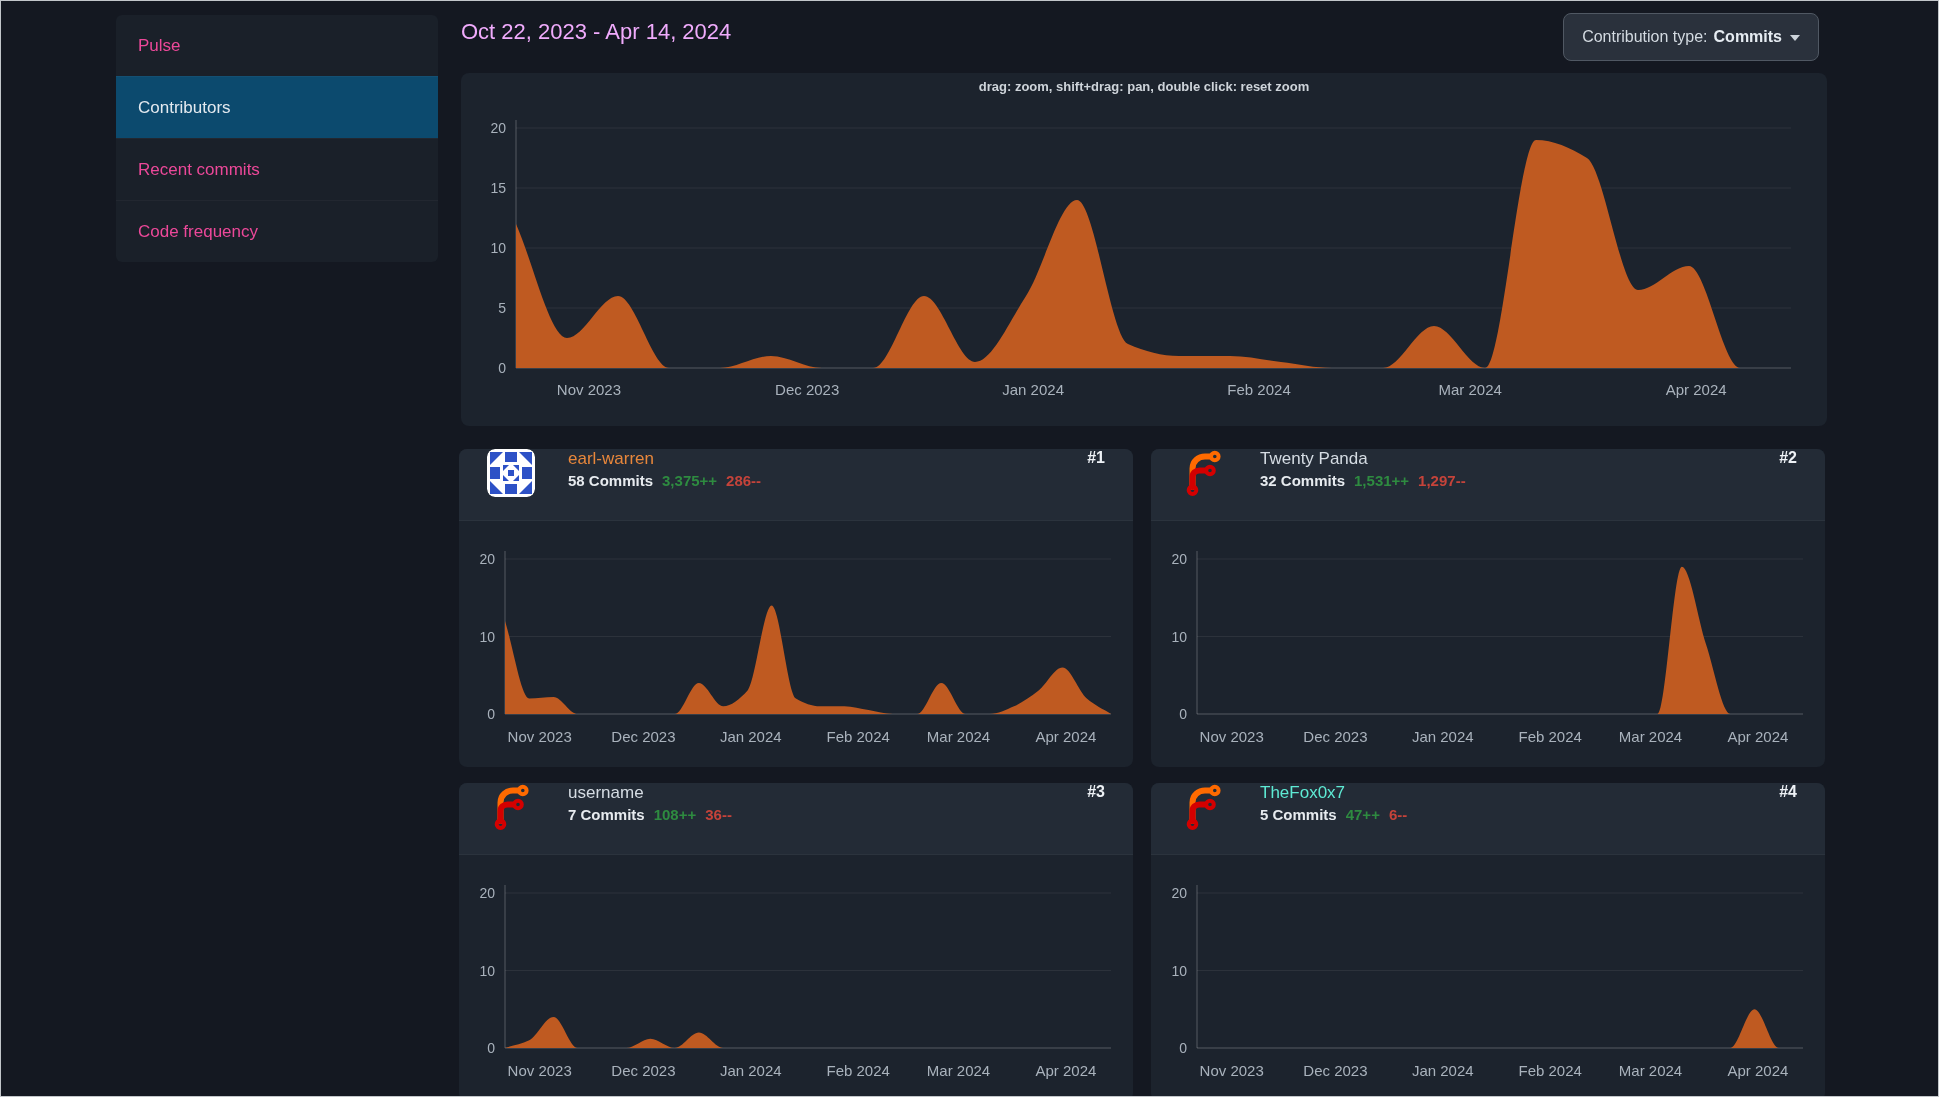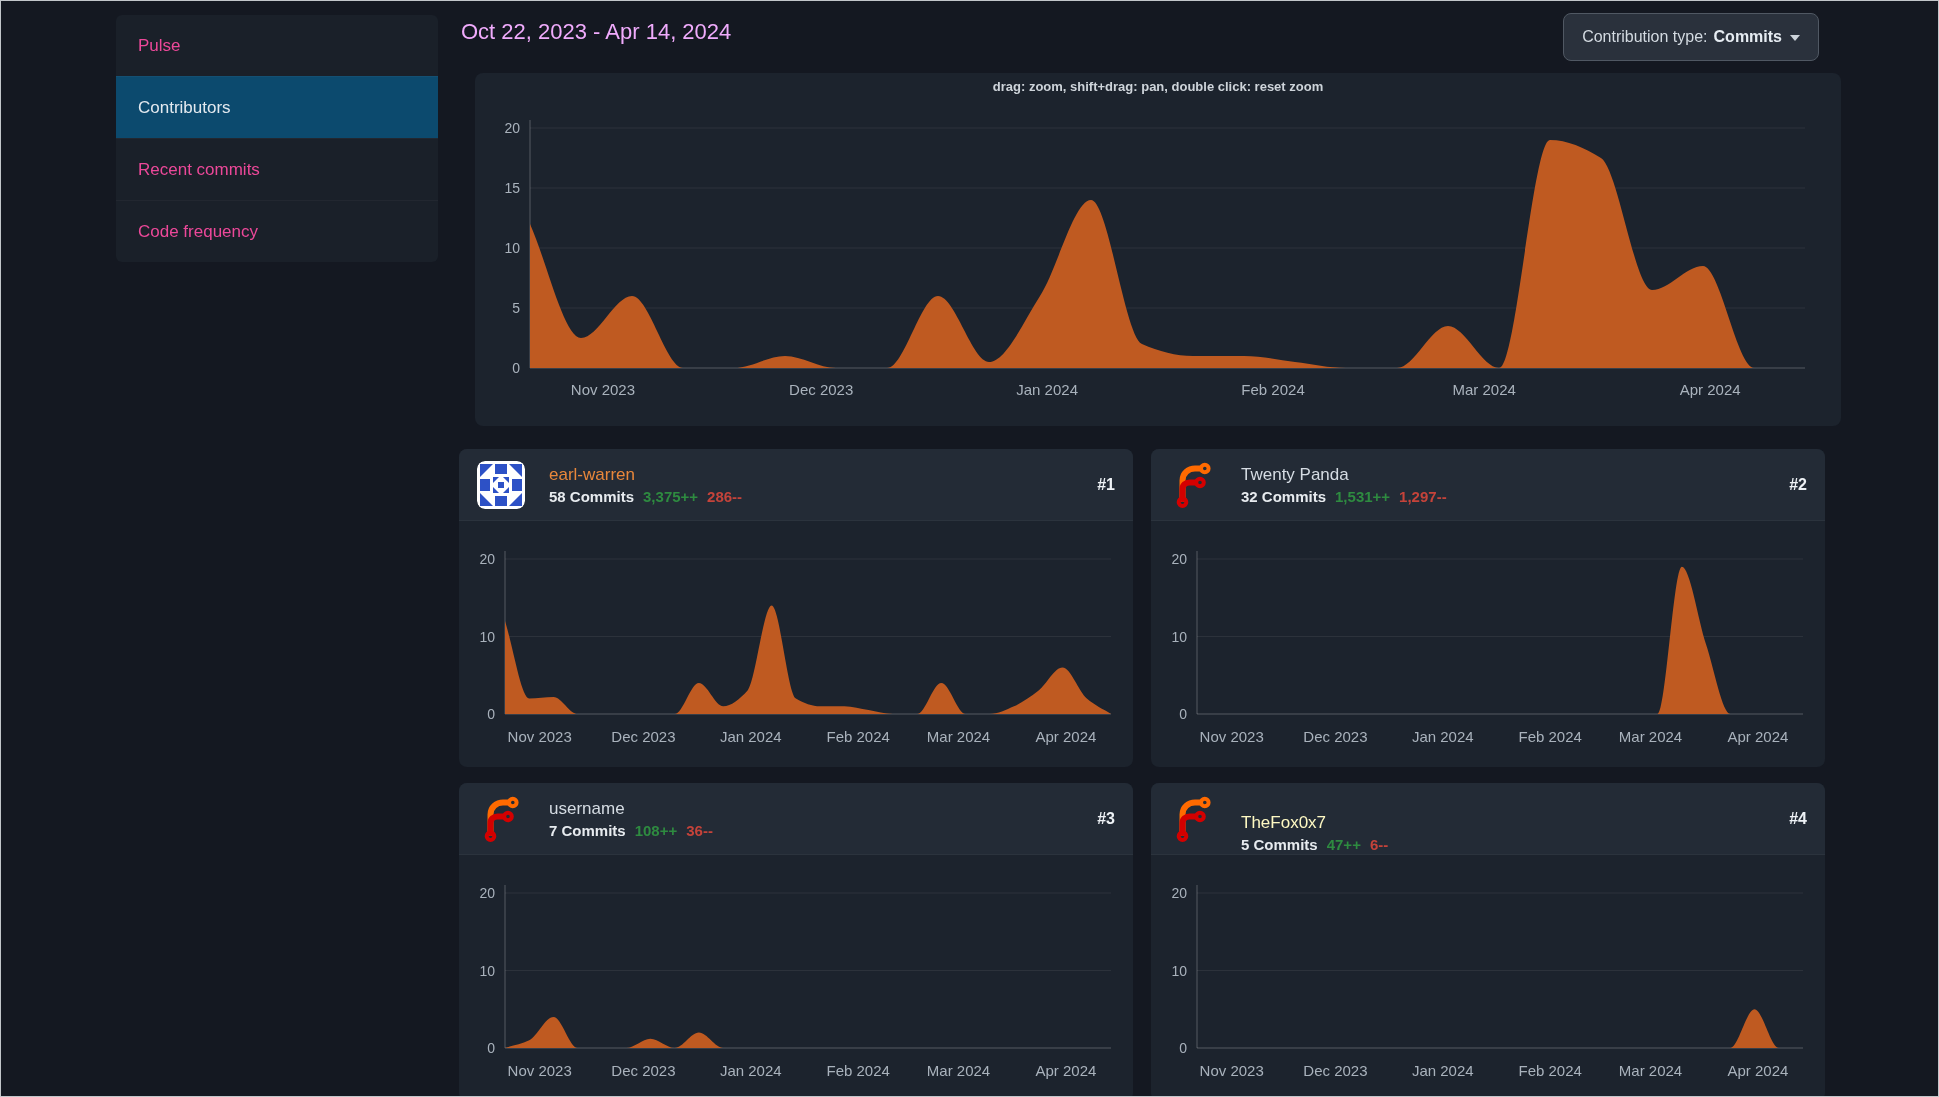--- a/index.html
+++ b/index.html
@@ -16,27 +16,27 @@
   
   .date-heading{position:absolute;left:460px;top:18px;font-size:22px;color:#f0abfc}
   .type-btn{position:absolute;top:12px;right:119px;height:48px;padding:16px 18px;
     background:#2a313c;border:1px solid #505863;border-radius:8px;color:#d3dae1;
     font-size:16px;font-family:inherit;display:flex;align-items:center;cursor:pointer}
   .type-btn .lbl{margin-right:6px}
   .type-btn b{font-weight:700;color:#e6ecf2}
   .caret{width:0;height:0;border:5px solid transparent;border-top:6px solid #cdd4db;margin-left:8px;margin-top:6px}
   
   .panel{position:absolute;background:#1c232d;border-radius:8px}
-  .overview{left:474px;top:72px;width:1366px;height:353px}
+  .overview{left:460px;top:72px;width:1366px;height:353px}
   .hint{text-align:center;padding-top:6px;height:16px;font-size:13px;font-weight:700;color:#ced4da}
   
   .card{position:absolute;width:674px;height:318px;background:#1c232d;border-radius:8px;overflow:hidden}
   .c1{left:458px;top:448px}.c2{left:1150px;top:448px}.c3{left:458px;top:782px}.c4{left:1150px;top:782px}
-  .card-head{height:72px;background:#232b36;display:flex;align-items:center;gap:24px;
-    padding:0 18px;box-sizing:border-box;border-bottom:1px solid rgba(255,255,255,0.04)}
+  .card-head{height:72px;background:#232b36;display:flex;align-items:flex-start;gap:33px;
+    padding:0 28px;box-sizing:border-box;border-bottom:1px solid rgba(255,255,255,0.04)}
   .avatar{width:48px;height:48px;border-radius:8px;flex:0 0 auto;overflow:hidden}
   .avatar svg{display:block}
   .who{display:flex;flex-direction:column;gap:3px}
   .uname{font-size:17px;text-decoration:none;color:#d5dce3}
   .stats{font-size:15px;font-weight:700;color:#e7ebef;display:flex;gap:9px;white-space:nowrap}
   .stats .add{color:#2e8b40}
   .stats .del{color:#c5433a}
   .rank{margin-left:auto;font-size:16px;font-weight:700;color:#eef2f6}
   svg.chart{display:block}
   svg .tick{fill:#a9b2bc;font-size:14px}
@@ -223,21 +223,21 @@
           <g fill="none" stroke-linecap="round">
             <path d="M13.5 38 V19.5 C13.5 12 19.5 7.5 26 7.5 H31" stroke="#ff6a00" stroke-width="6"></path>
             <circle cx="35.8" cy="7.5" r="3.8" stroke="#ff6a00" stroke-width="4"></circle>
             <path d="M13.5 38 V28 C13.5 24 16.5 21.5 20.5 21.5 H26" stroke="#d40000" stroke-width="6"></path>
             <circle cx="31" cy="21.5" r="3.8" stroke="#d40000" stroke-width="4"></circle>
             <circle cx="13.5" cy="41.2" r="3.8" stroke="#d40000" stroke-width="4"></circle>
           </g>
         </svg>
       </span>
     <div class="who">
-      <a class="uname" style="color: #fef9c3; margin-top: 28px;">TheFox0x7</a>
+      <a class="uname" style="color: #5eead4;">TheFox0x7</a>
       <div class="stats">
         <b>5 Commits</b>
         <b class="add">47++</b>
         <b class="del">6--</b>
       </div>
     </div>
     <b class="rank">#4</b>
   </header>
   <svg class="chart card-chart" width="674" height="246">
       <line x1="46" x2="652" y1="193" y2="193" stroke="rgba(255,255,255,0.25)" stroke-width="1"></line>

